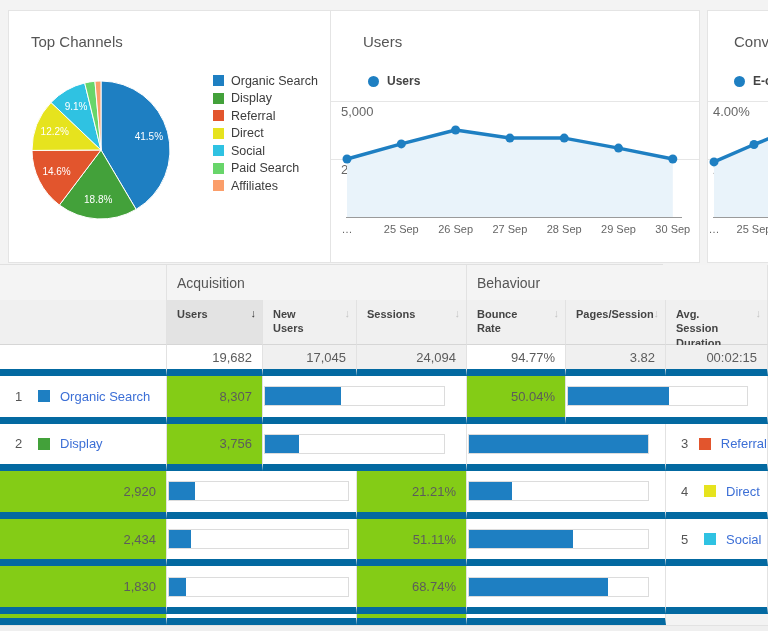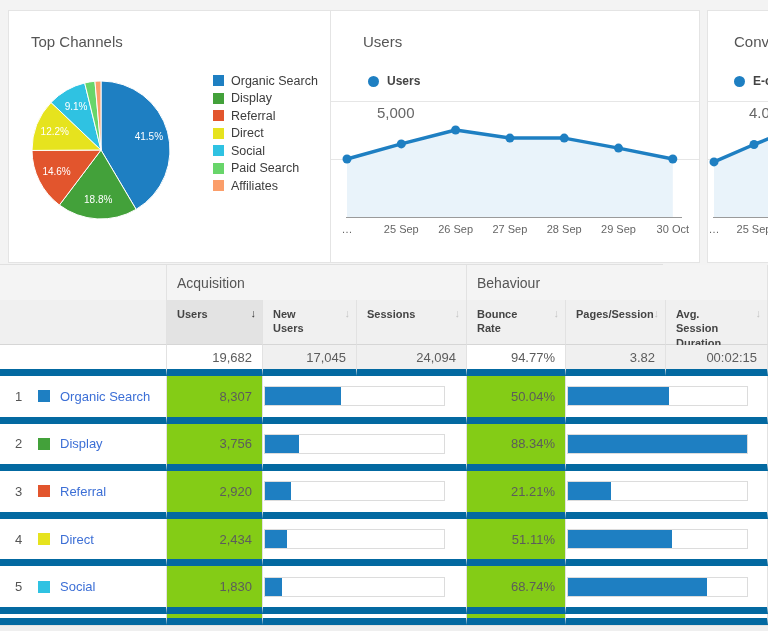--- a/index.html
+++ b/index.html
@@ -28,21 +28,21 @@
   #pie-svg{position:absolute;left:17px;top:64px;}
   .pie-pct{font-size:10px;fill:#fff;}
   
   .series-legend{position:absolute;top:63px;display:flex;align-items:center;}
   .card-users .series-legend{left:37px;}
   .card-conv .series-legend{left:26px;}
   .series-dot{width:11px;height:11px;border-radius:50%;margin-right:8px;flex:none;}
   .series-label{font-size:12px;color:#444;font-weight:bold;white-space:nowrap;}
   .chart{position:absolute;left:0;top:0;right:0;bottom:0;}
   .gridline{position:absolute;left:0;right:0;height:1px;background:#e6e6e6;}
-  .ytick{position:absolute;font-size:15px;color:#666;margin-left:36px;}
+  .ytick{position:absolute;font-size:13px;color:#666;}
   .axisline{position:absolute;height:1px;background:#9a9a9a;}
   .xtick{position:absolute;top:212px;font-size:11px;color:#666;transform:translateX(-50%);white-space:nowrap;}
   .chart svg{position:absolute;left:0;top:0;}
   
   .ga-table{
     position:absolute;left:0;top:264px;width:663px;background:#fff;
     border-top:1px solid #e0e0e0;
     display:grid;
     grid-template-columns:167px 96px 94px 110px 99px 100px 102px;
     grid-template-rows:35px 45px 31px repeat(5,47.6px) 11px;
@@ -144,21 +144,21 @@
           <circle cx="287.5" cy="137.1" r="4.5" fill="#1e7fc2"></circle>
           <circle cx="341.8" cy="148.0" r="4.5" fill="#1e7fc2"></circle>
         </svg>
         <div class="axisline" style="left: 15px; width: 336px; top: 206px;"></div>
         <div class="xtick" style="left: 16px;">…</div>
         <div class="xtick" style="left: 70.3px;">25 Sep</div>
         <div class="xtick" style="left: 124.6px;">26 Sep</div>
         <div class="xtick" style="left: 178.9px;">27 Sep</div>
         <div class="xtick" style="left: 233.2px;">28 Sep</div>
         <div class="xtick" style="left: 287.5px;">29 Sep</div>
-        <div class="xtick" style="left: 341.8px;">30 Oct</div>
+        <div class="xtick" style="left: 341.8px;">30 Sep</div>
       </div>
   </div>
 
   <div class="card card-conv">
     <div class="card-title">Conversions</div>
     <div class="series-legend">
       <span class="series-dot" id="conv-dot" style="background: rgb(30, 127, 194);"></span>
       <span class="series-label">E-commerce Conversion Rate</span>
     </div>
     <div class="chart" id="conv-chart">
@@ -244,21 +244,20 @@
     <span class="rank">2</span>
     <span class="sq" style="background: rgb(67, 161, 58);"></span>
     <a href="#">Display</a>
   </div>
   <div class="tc num cell-gray">3,756</div>
   <div class="tc barcell">
     <div class="bar-box">
       <div class="bar-fill" style="width: 19.1%; background: rgb(30, 127, 194);"></div>
     </div>
   </div>
-  <div class="tc num cell-gray">88.34%</div>
   <div class="tc barcell">
     <div class="bar-box">
       <div class="bar-fill" style="width: 100%; background: rgb(30, 127, 194);"></div>
     </div>
   </div>
 
   <div class="tc rowhead">
     <span class="rank">3</span>
     <span class="sq" style="background: rgb(226, 85, 45);"></span>
     <a href="#">Referral</a>

